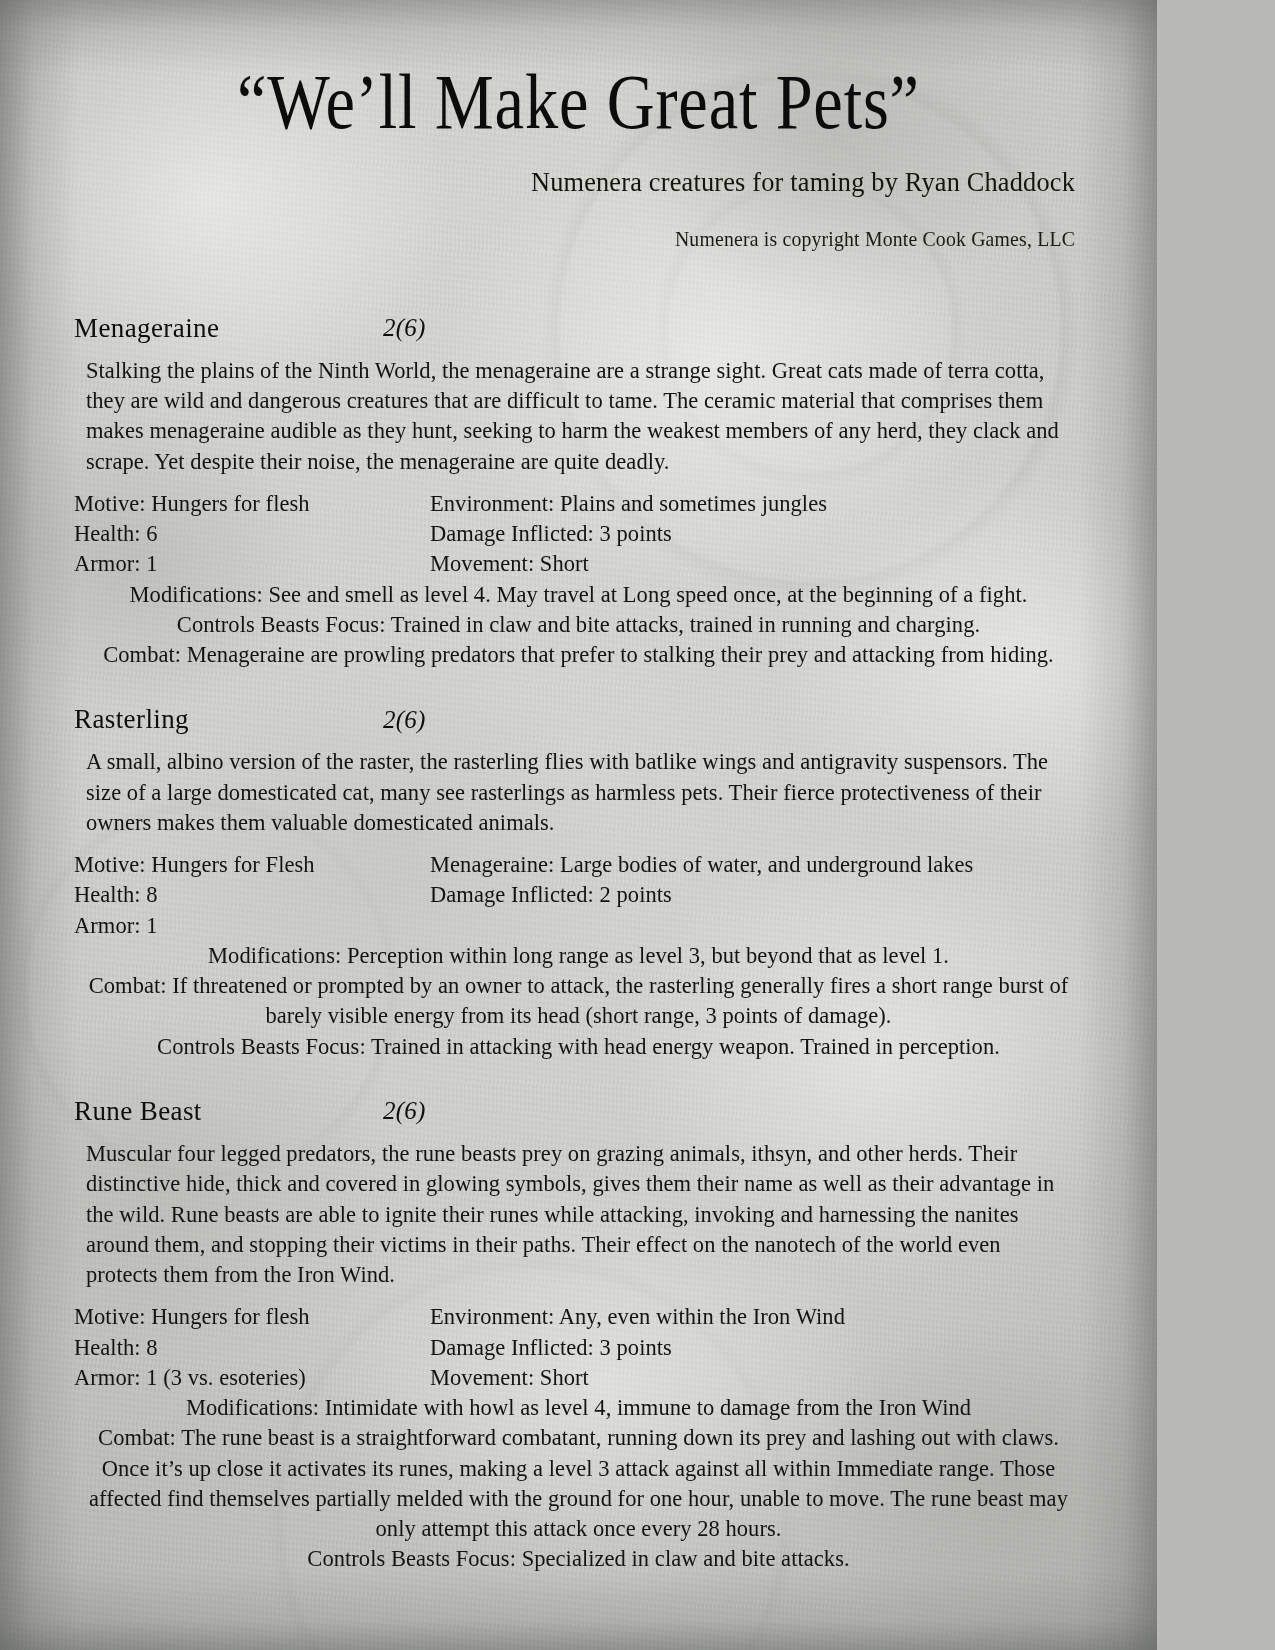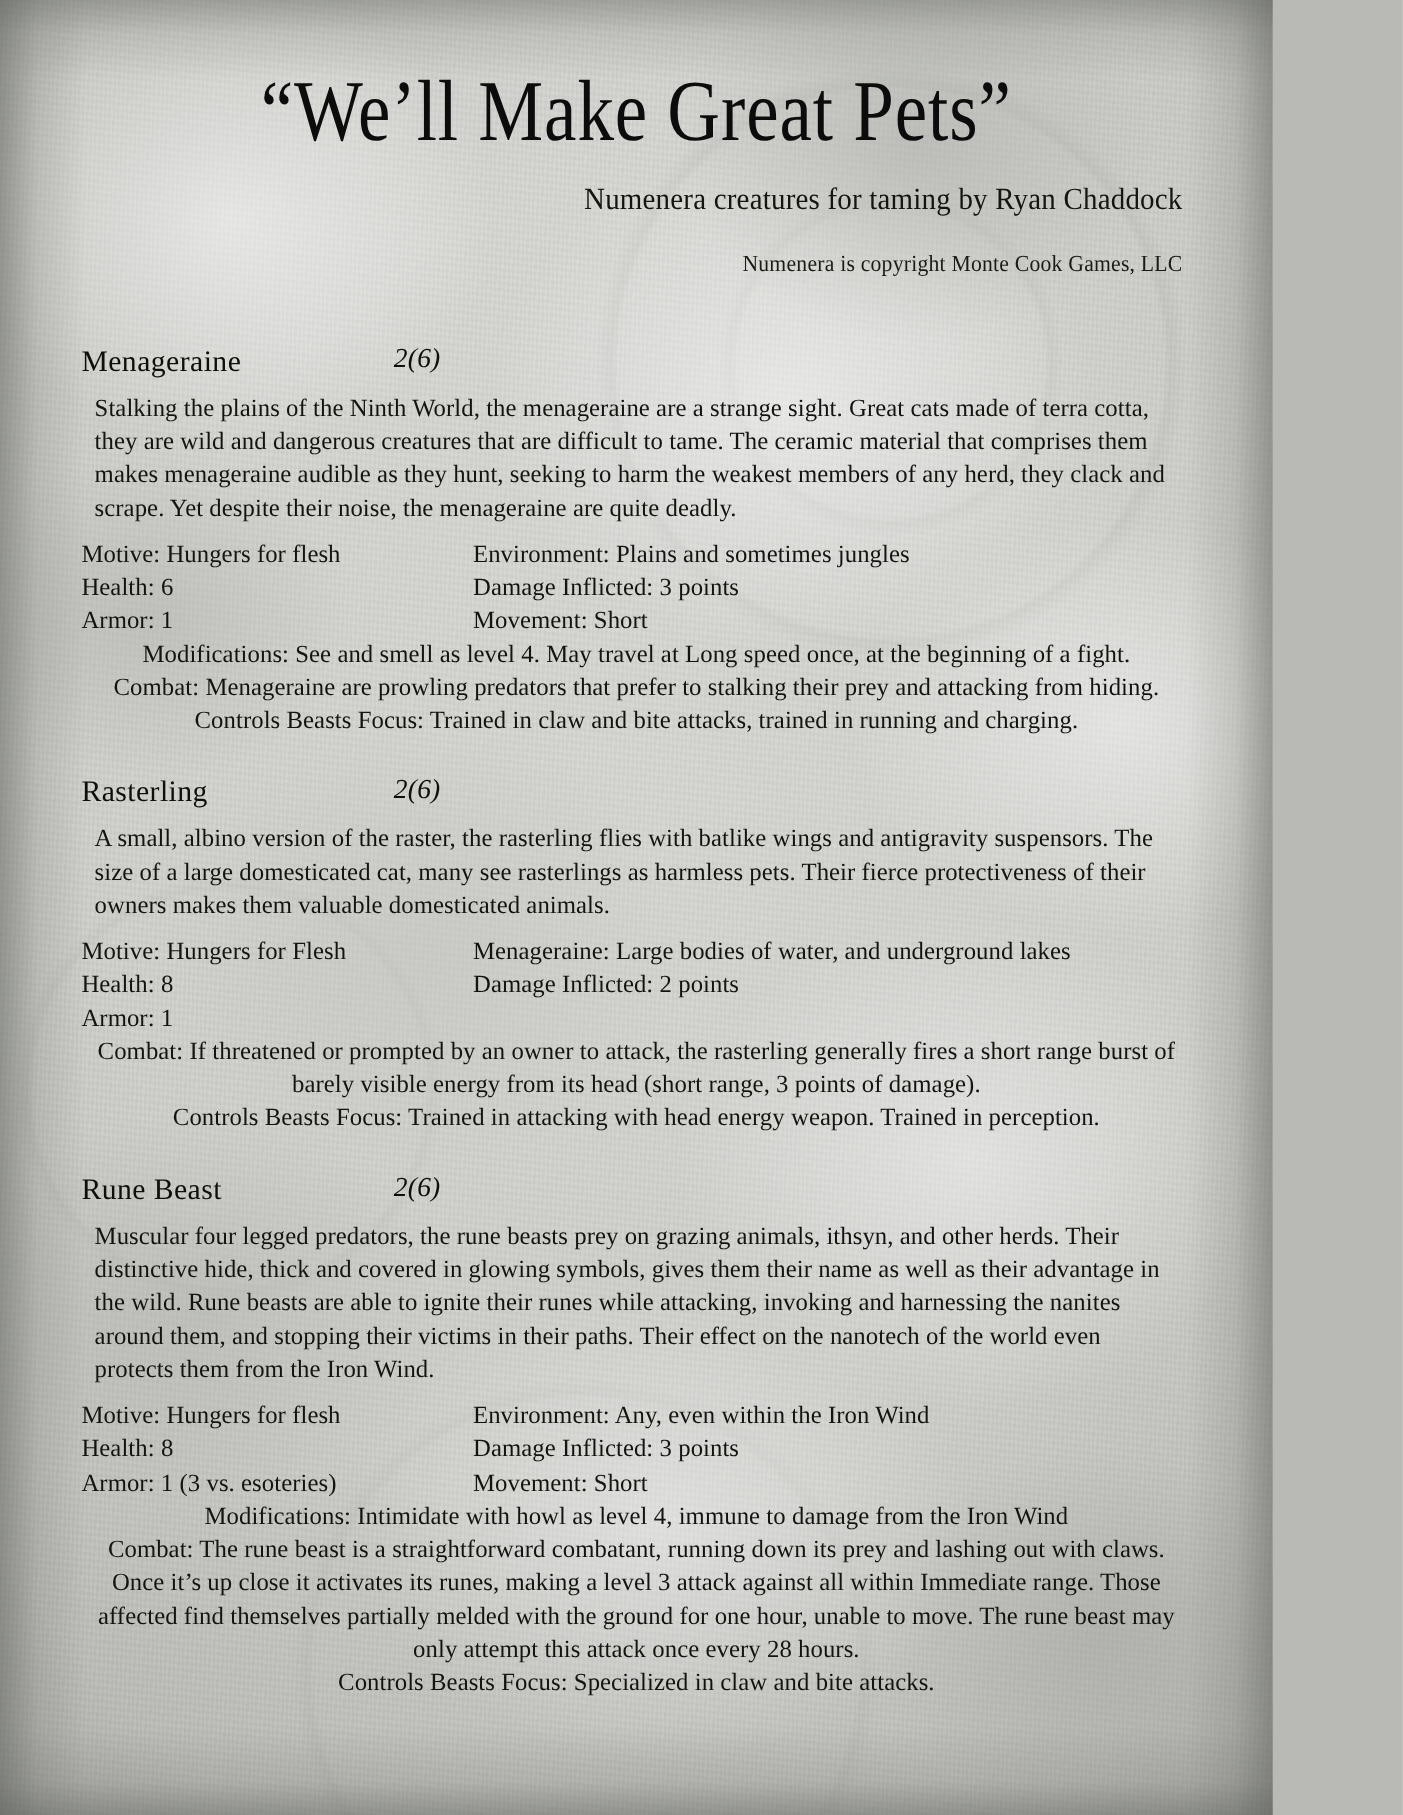--- a/index.html
+++ b/index.html
@@ -104,22 +104,23 @@
     transform-origin: right center;
   }
 
   
   .creatures { margin-top: 62px; }
   .creature { margin-bottom: 34px; }
   .creature:last-child { margin-bottom: 0; }
 
   .creature-head {
     display: flex;
-    align-items: flex-start;
+    align-items: center;
     margin-bottom: 4px;
+    gap: 25px;
   }
   .creature-name {
     font-size: 27px;
     line-height: 1.15;
     color: #0e0e0a;
     letter-spacing: 0.4px;
     min-width: 284px;
   }
   .creature-level {
     font-size: 25px;
@@ -177,36 +178,37 @@
           <p class="creature-desc">Stalking the plains of the Ninth World, the menageraine are a strange sight.  Great cats made of terra cotta, they are wild and dangerous creatures that are difficult to tame.  The ceramic material that comprises them makes menageraine audible as they hunt, seeking to harm the weakest members of any herd, they clack and scrape.  Yet despite their noise, the menageraine are quite deadly.</p>
           <div class="stat-grid">
             <div class="stat-cell">Motive: Hungers for flesh</div>
             <div class="stat-cell">Environment:  Plains and sometimes jungles</div>
             <div class="stat-cell">Health: 6</div>
             <div class="stat-cell">Damage Inflicted: 3 points</div>
             <div class="stat-cell">Armor: 1</div>
             <div class="stat-cell">Movement: Short</div>
           </div>
           <div class="creature-line">Modifications:  See and smell as level 4.  May travel at Long speed once, at the beginning of a fight.</div>
+          <div class="creature-line">Controls Beasts Focus:  Trained in claw and bite attacks, trained in running and charging.</div>
           <div class="creature-line">Combat:  Menageraine are prowling predators that prefer to stalking their prey and attacking from hiding.</div>
-          <div class="creature-line">Controls Beasts Focus:  Trained in claw and bite attacks, trained in running and charging.</div>
         </div>
         <div class="creature">
           <div class="creature-head">
             <div class="creature-name">Rasterling</div>
             <div class="creature-level">2(6)</div>
           </div>
           <p class="creature-desc">A small, albino version of the raster, the rasterling flies with batlike wings and antigravity suspensors.  The size of a large domesticated cat, many see rasterlings as harmless pets.  Their fierce protectiveness of their owners makes them valuable domesticated animals.</p>
           <div class="stat-grid">
             <div class="stat-cell">Motive:  Hungers for Flesh</div>
             <div class="stat-cell">Menageraine:  Large bodies of water, and underground lakes</div>
             <div class="stat-cell">Health:  8</div>
             <div class="stat-cell">Damage Inflicted: 2 points</div>
             <div class="stat-cell">Armor: 1</div>
           </div>
+          <div class="creature-line">Modifications:  Perception within long range as level 3, but beyond that as level 1.</div>
           <div class="creature-line">Combat: If threatened or prompted by an owner to attack, the rasterling generally fires a short range burst of barely visible energy from its head (short range, 3 points of damage).</div>
           <div class="creature-line">Controls Beasts Focus:  Trained in attacking with head energy weapon.  Trained in perception.</div>
         </div>
         <div class="creature">
           <div class="creature-head">
             <div class="creature-name">Rune Beast</div>
             <div class="creature-level">2(6)</div>
           </div>
           <p class="creature-desc">Muscular four legged predators, the rune beasts prey on grazing animals, ithsyn, and other herds.  Their distinctive hide, thick and covered in glowing symbols, gives them their name as well as their advantage in the wild.  Rune beasts are able to ignite their runes while attacking, invoking and harnessing the nanites around them, and stopping their victims in their paths.  Their effect on the nanotech of the world even protects them from the Iron Wind.</p>
           <div class="stat-grid">

